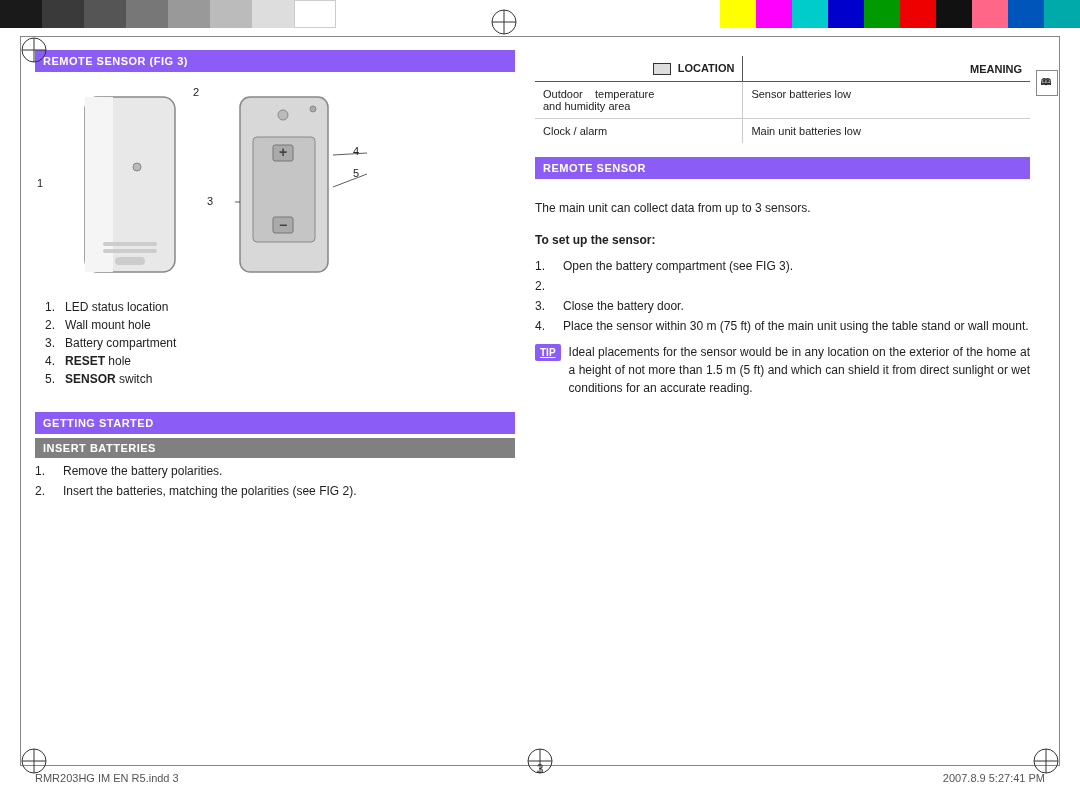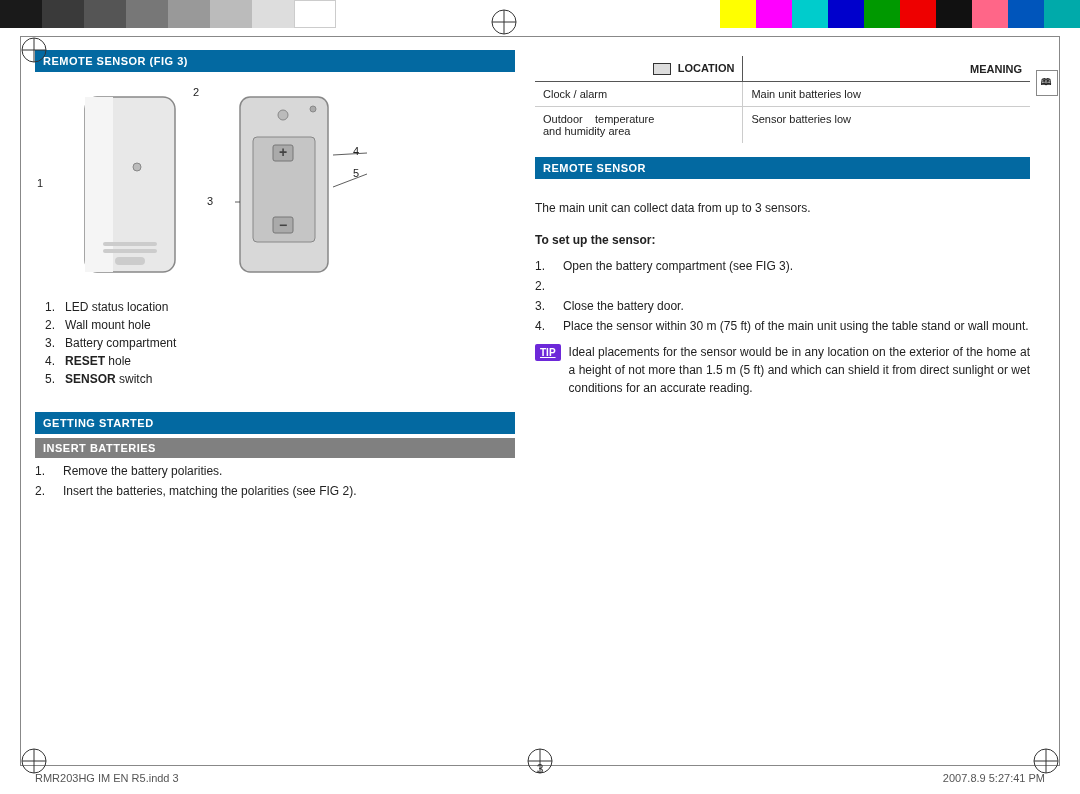--- a/index.html
+++ b/index.html
@@ -71,21 +71,21 @@
     
     .right-col {
       position: absolute;
       top: 50px;
       left: 535px;
       right: 50px;
     }
 
     
     .section-header-dark {
-      background: #0369a1;
+      background: #8b5cf6;
       color: #fff;
       font-weight: bold;
       font-size: 11px;
       padding: 5px 8px;
       text-transform: uppercase;
       letter-spacing: 0.5px;
     }
     .section-header-gray {
       background: #808080;
       color: #fff;
@@ -189,21 +189,21 @@
 
     .tip-box {
       display: flex;
       gap: 8px;
       margin-top: 8px;
       font-size: 12px;
       line-height: 1.5;
       text-align: justify;
     }
     .tip-label {
-      background: #6d28d9;
+      background: #8b5cf6;
       color: #fff;
       font-weight: bold;
       font-size: 10px;
       padding: 1px 5px;
       border-radius: 2px;
       height: fit-content;
       flex-shrink: 0;
       margin-top: 1px;
       text-decoration: underline;
     }
@@ -414,34 +414,34 @@
             <span>LOCATION</span>
           </th>
           <th class="mean-col">
             <span>MEANING</span>
           </th>
         </tr>
       </thead>
       <tbody>
         <tr>
           <td>
+            Outdoor &nbsp;&nbsp; temperature<br>and humidity area
+          </td>
+          <td>
+            <span>Sensor batteries low</span>
+          </td>
+        </tr>
+        <tr>
+          <td>
             <span>Clock / alarm</span>
           </td>
           <td>
             <span>Main unit batteries low</span>
           </td>
         </tr>
-        <tr>
-          <td>
-            Outdoor &nbsp;&nbsp; temperature<br>and humidity area
-          </td>
-          <td>
-            <span>Sensor batteries low</span>
-          </td>
-        </tr>
       </tbody>
     </table>
 
     <div class="section-header-dark" style="margin-top:14px;">
       <span>REMOTE SENSOR</span>
     </div>
 
     <p class="content-p" style="margin-top:16px;text-align:justify;">
       <span>The main unit can collect data from up to 3 sensors.</span>
     </p>

